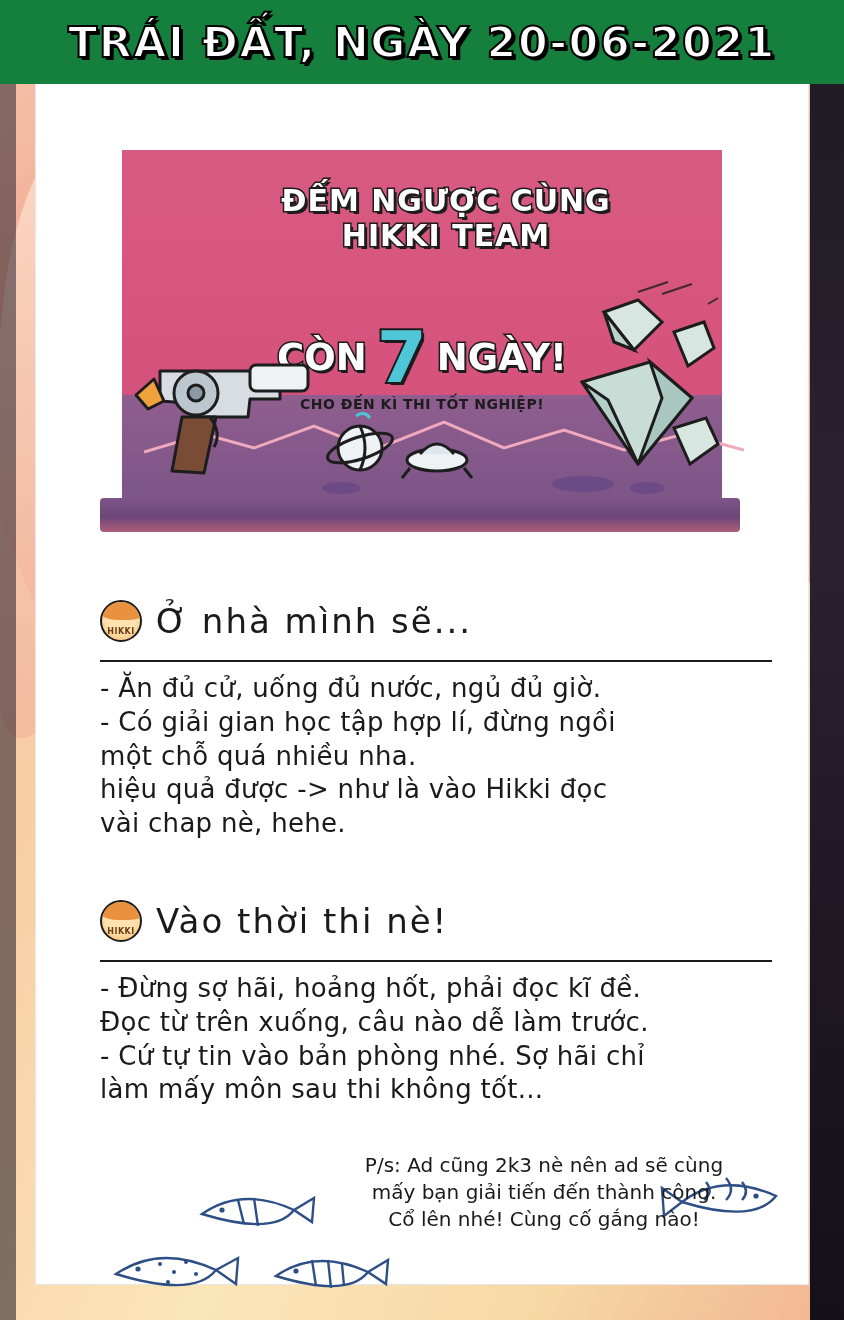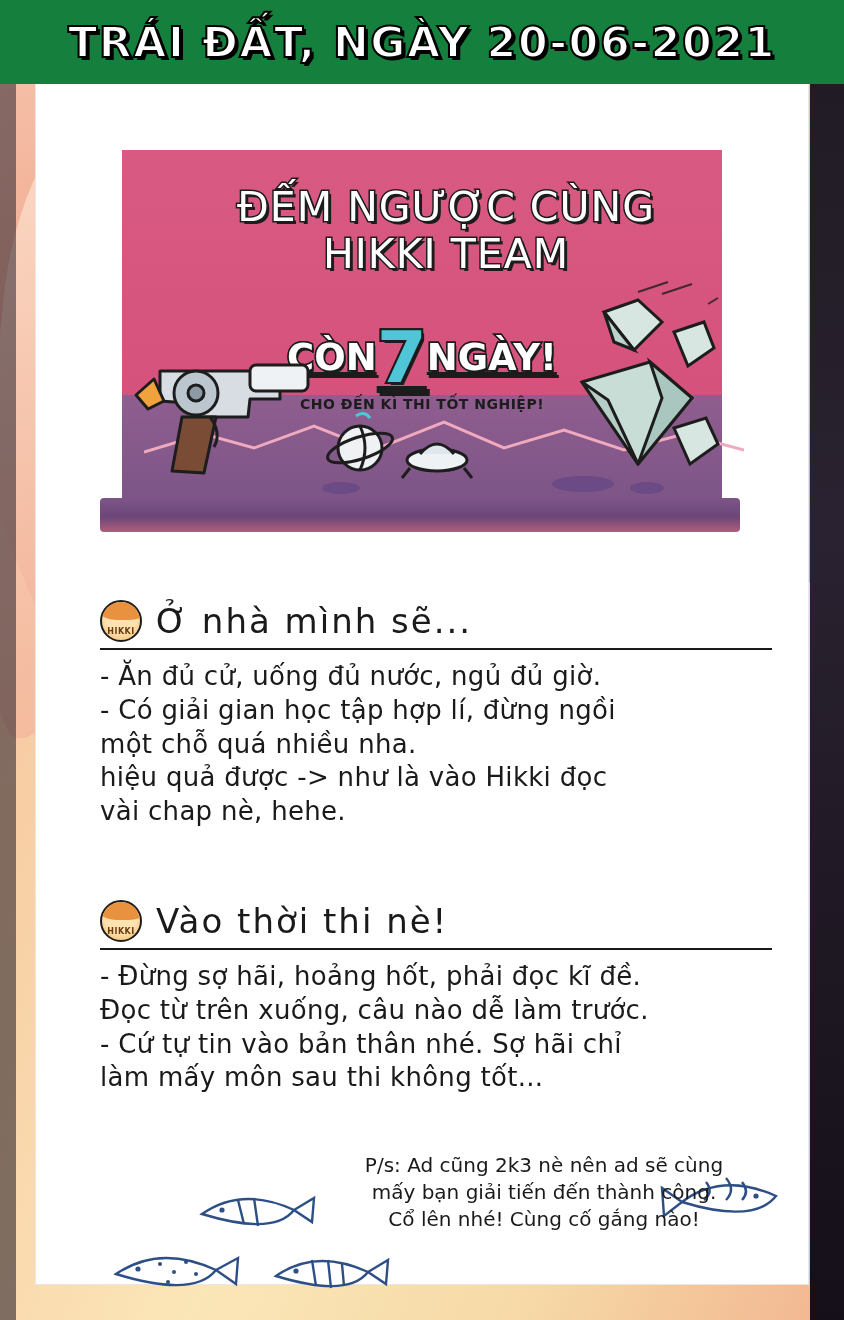--- a/index.html
+++ b/index.html
@@ -114,40 +114,40 @@
     border-radius: 4px;
   }
   .poster-mount-range {
     position: absolute; left: 22px; bottom: 46px; width: 600px; height: 60px;
     overflow: hidden;
   }
   .poster-mount-range svg { display:block; }
   .poster-title {
     position: absolute; left: 0; right: 0; top: 34px;
     text-align: center;
-    font-weight: normal;
-    font-size: 41px;
+    font-weight: bold;
+    font-size: 30px;
     line-height: 1.15;
     color: #ffffff;
     -webkit-text-stroke: 3px #1c1c1c;
     paint-order: stroke fill;
     text-shadow: 3px 3px 0 #1c1c1c;
     letter-spacing: 1px;
     padding-left: 48px;
   }
   .poster-count {
     position: absolute; left: 0; right: 0; top: 175px;
     text-align: center;
     font-weight: bold;
     font-size: 37px;
     color: #ffffff;
     -webkit-text-stroke: 3px #1c1c1c;
     paint-order: stroke fill;
     text-shadow: 2px 3px 0 #1c1c1c;
-    display: flex; align-items: center; justify-content: center;  text-decoration: underline;
+    display: flex; align-items: center; justify-content: center; gap: 10px;
   }
   .big-num {
     font-size: 72px;
     color: #4fc6d8;
     -webkit-text-stroke: 4px #1c1c1c;
     paint-order: stroke fill;
     text-shadow: 3px 3px 0 #1c1c1c;
     line-height: .9;
   }
   .poster-sub {
@@ -173,21 +173,21 @@
 
   
   .section {
     position: absolute; left: 46px; width: 672px;
   }
   .sec1 { top: 498px; }
   .sec2 { top: 798px; }
 
   .sec-head {
     display: flex; align-items: center; gap: 14px;
-    padding-bottom: 6px;
+    padding-bottom: 18px;
   }
   .avatar {
     width: 42px; height: 42px; flex: none;
     border-radius: 50%;
     background: radial-gradient(circle at 50% 40%, #ffe2b0 0 52%, #f3b45f 100%);
     border: 2px solid #1d1d1d;
     position: relative;
     overflow: hidden;
   }
   .avatar::before {
@@ -372,21 +372,21 @@
 
     <div class="section sec2">
       <div class="sec-head">
         <div class="avatar"></div>
         <div class="sec-title">Vào thời thi nè!</div>
       </div>
       <div class="rule"></div>
       <div class="body-lines">
         <p>- Đừng sợ hãi, hoảng hốt, phải đọc kĩ đề.</p>
         <p>Đọc từ trên xuống, câu nào dễ làm trước.</p>
-        <p>- Cứ tự tin vào bản thân nhé. Sợ hãi chỉ</p>
+        <p>- Cứ tự tin vào bản phòng nhé. Sợ hãi chỉ</p>
         <p>làm mấy môn sau thi không tốt...</p>
       </div>
     </div>
 
     <div class="fish-area">
       <svg width="700" height="130" viewBox="0 0 700 130" aria-hidden="true">
         <g stroke="#2d4f86" stroke-width="2.4" fill="#ffffff">
 
           <g transform="translate(108,20)">
             <path d="M0 22 q40 -28 92 -4 q-20 26 -92 4 Z"></path>

